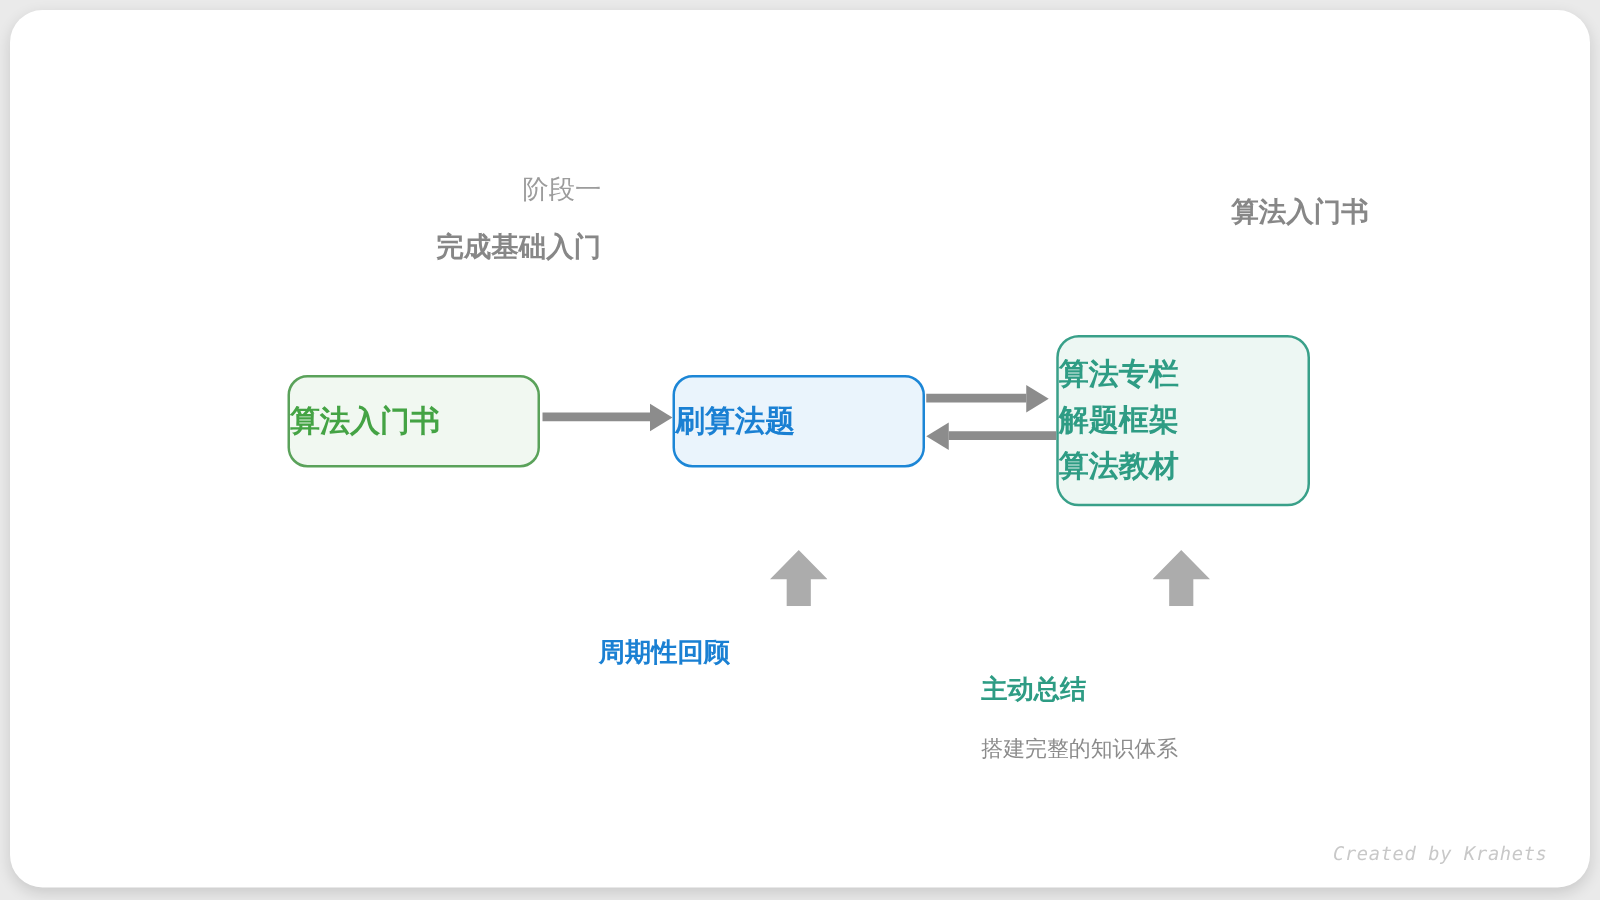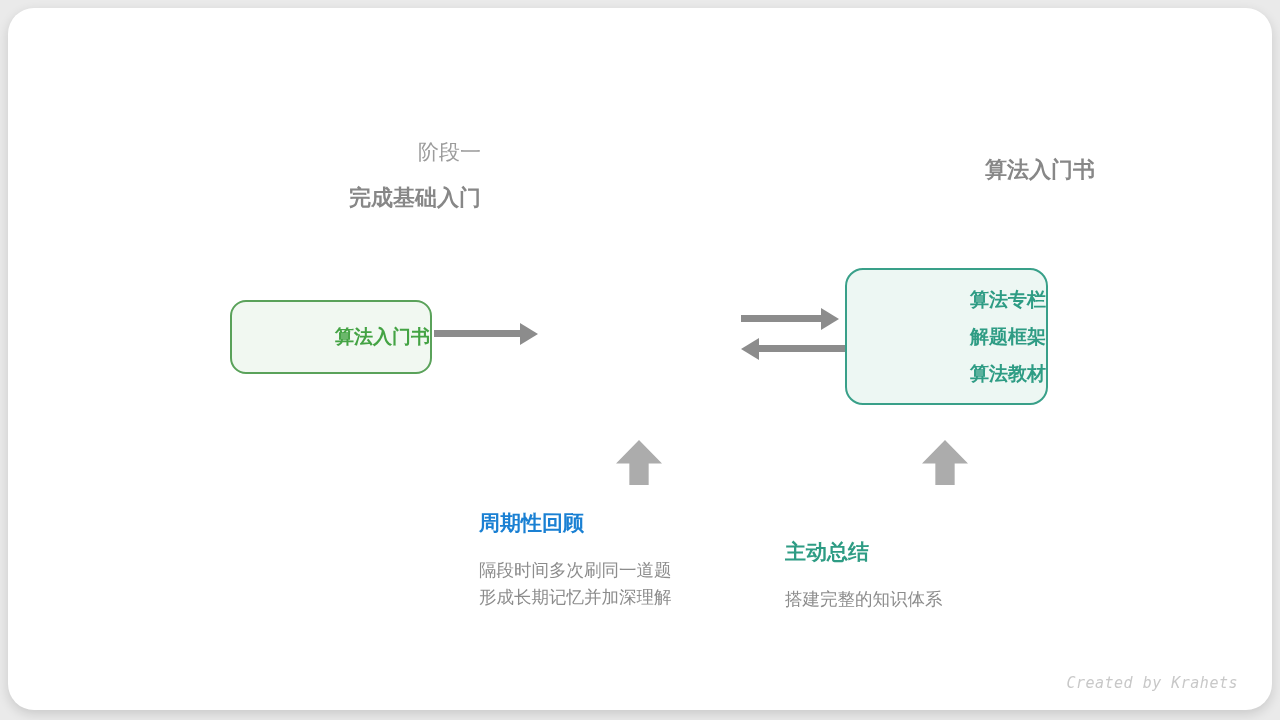--- a/index.html
+++ b/index.html
@@ -16,22 +16,22 @@
   }
   .abs { position:absolute; }
 
   
   .col-header { width:300px; text-align:right; }
   .stage-label { font-size:21px; color:var(--stage-label,#9c9c9c); line-height:28px; }
   .stage-subtitle { font-size:22px; font-weight:bold; color:var(--stage-subtitle,#878787); line-height:30px; margin-top:17px; }
 
   
   .flow-box {
-    display:flex; flex-direction:column; justify-content:center; align-items:flex-end;
-    border-radius:16px; font-weight:bold; font-size:19px;padding-left:13px;
+    display:flex; flex-direction:column; justify-content:center; align-items:flex-start;
+    border-radius:16px; font-weight:bold; font-size:24px;
   }
   .box-green  { border:2.5px solid var(--green-border,#5aa25a); background:var(--green-bg,#f1f8f1); color:var(--green-text,#44a344); }
   .box-blue   { border:2.5px solid var(--blue-border,#1c86d6);  background:var(--blue-bg,#eaf4fc);  color:var(--blue-text,#1a80d3); }
   .box-teal   { border:2.5px solid var(--teal-border,#39a089);  background:var(--teal-bg,#edf7f3);  color:var(--teal-text,#2e9c84); border-radius:18px; }
   .box-teal .box-line { line-height:37px; }
 
   
   .h-arrow { height:7px; background:var(--connector,#8c8c8c); }
   .h-arrow.to-right::after {
     content:""; position:absolute; left:100%; top:50%; transform:translateY(-50%);
@@ -74,40 +74,39 @@
   <div class="abs col-header" style="left:481px; top:130px;">
   </div>
   <div class="abs col-header" style="left:787px; top:130px;">
     <div class="stage-subtitle">算法入门书</div>
   </div>
 
   <div class="abs flow-box box-green" style="left:222px; top:292px; width:202px; height:74px;">
     <div>算法入门书</div>
   </div>
 
+  <div class="abs flow-box box-blue" style="left:530px; top:292px; width:202px; height:74px;">
+    <div>刷算法题</div>
+  </div>
 
   <div class="abs flow-box box-teal" style="left:837px; top:260px; width:203px; height:137px;">
     <div class="box-line">算法专栏</div>
     <div class="box-line">解题框架</div>
     <div class="box-line">算法教材</div>
   </div>
 
   <div class="abs h-arrow to-right" style="left:426px; top:322px; width:86px;"></div>
   <div class="abs h-arrow to-right" style="left:733px; top:307px; width:80px;"></div>
   <div class="abs h-arrow to-left" style="left:751px; top:337px; width:86px;"></div>
 
   <div class="abs up-arrow" style="left:608px; top:432px;"></div>
   <div class="abs up-arrow" style="left:914px; top:432px;"></div>
 
   <div class="abs anno" style="left:471px; top:502px;">
     <div class="anno-title blue">周期性回顾</div>
-    <div class="anno-desc">
-      <div>隔段时间多次刷同一道题</div>
-      <div>形成长期记忆并加深理解</div>
-    </div>
   </div>
 
   <div class="abs anno" style="left:777px; top:531px;">
     <div class="anno-title teal">主动总结</div>
     <div class="anno-desc">
       <div>搭建完整的知识体系</div>
     </div>
   </div>
 
   <div class="abs credit" style="right:34px; bottom:18px;">Created by Krahets</div>

